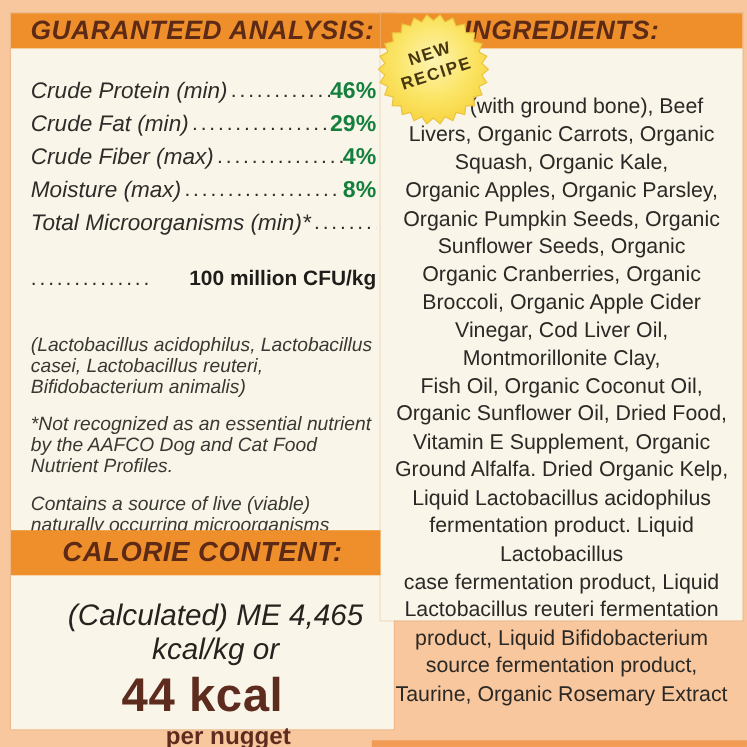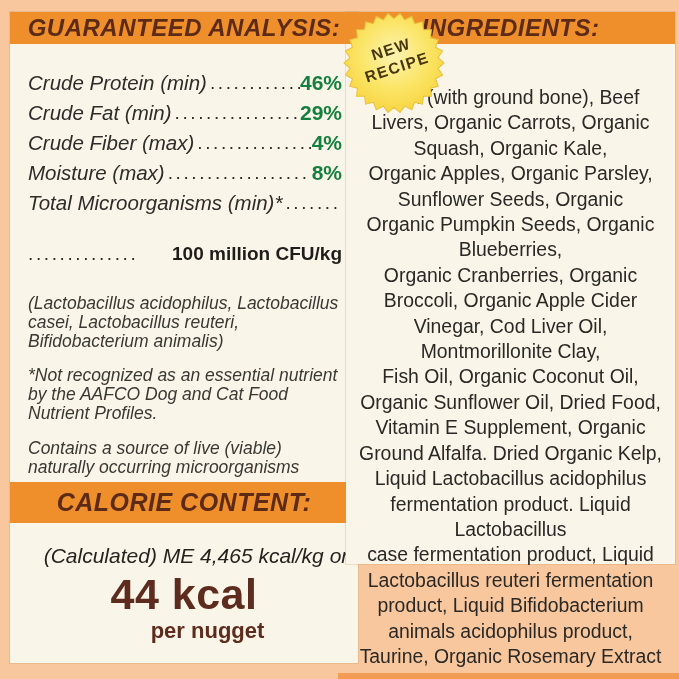--- a/index.html
+++ b/index.html
@@ -34,26 +34,26 @@
   }
   .ga-value{font-weight:bold;font-size:21px;color:#15803d;white-space:nowrap;}
   .cfu-row{display:flex;align-items:baseline;line-height:32px;margin:0 16px 0 18px;}
   .cfu-dots{white-space:nowrap;letter-spacing:2.6px;font-size:19px;color:#2e2c29;}
   .cfu-value{margin-left:auto;font-weight:bold;font-size:19px;color:#1f1d1a;white-space:nowrap;margin-top:20px;}
   
   .note{
     margin:16px 16px 0 18px;font-style:italic;font-size:17.5px;
     line-height:18.8px;color:#3a3833;
   }
-  .note.first{margin-top:24px;}
+  .note.first{margin-top:34px;}
   
   #calorie-band{position:absolute;left:0;right:0;top:470px;height:41px;}
   #calorie-band .band-text{font-size:25px;}
   .cal-block{position:absolute;left:0;right:0;top:532px;text-align:center;}
-  .cal-line{font-style:italic;font-size:21px;color:#26231f;margin-left:24px;}
+  .cal-line{font-style:italic;font-size:27px;color:#26231f;margin-left:24px;}
   .cal-value{
     font-weight:bold;font-size:43px;line-height:1.08;margin-top:3px;
     color:var(--calorie-brown,#5d2c1e);letter-spacing:.5px;
   }
   .cal-unit{font-weight:bold;font-size:22px;color:var(--calorie-brown,#5d2c1e);margin-top:1px;padding-left:47px;}
   
   .ing-list{margin-top:41px;padding:0 6px;text-align:center;}
   .ing-list div{font-size:19.4px;line-height:25.4px;color:#2b2926;white-space:nowrap;}
   
   #badge{position:absolute;left:343px;top:12px;width:102px;height:102px;}
@@ -127,38 +127,37 @@
 
 <div id="right-panel" class="panel">
   <div class="band">
     <span class="band-text">INGREDIENTS:</span>
   </div>
   <div class="ing-list">
       <div>Beef (with ground bone), Beef</div>
       <div>Livers, Organic Carrots, Organic</div>
       <div>Squash, Organic Kale,</div>
       <div>Organic Apples, Organic Parsley,</div>
+      <div>Organic Pumpkin Seeds, Organic</div>
       <div>Sunflower Seeds, Organic</div>
-      <div>Organic Pumpkin Seeds, Organic</div>
-      <div>Blueberries,</div>
       <div>Organic Cranberries, Organic</div>
       <div>Broccoli, Organic Apple Cider</div>
       <div>Vinegar, Cod Liver Oil,</div>
       <div>Montmorillonite Clay,</div>
       <div>Fish Oil, Organic Coconut Oil,</div>
       <div>Organic Sunflower Oil, Dried Food,</div>
       <div>Vitamin E Supplement, Organic</div>
       <div>Ground Alfalfa. Dried Organic Kelp,</div>
       <div>Liquid Lactobacillus acidophilus</div>
       <div>fermentation product. Liquid</div>
       <div>Lactobacillus</div>
       <div>case fermentation product, Liquid</div>
       <div>Lactobacillus reuteri fermentation</div>
       <div>product, Liquid Bifidobacterium</div>
-      <div>animals acidophilus product,</div>
+      <div>source fermentation product,</div>
       <div>Taurine, Organic Rosemary Extract</div>
     </div>
 </div>
 
 <div id="badge">
   <svg viewBox="0 0 100 100">
     <defs>
       <radialGradient id="burst-grad" cx="50%" cy="42%" r="62%">
         <stop offset="0%" stop-color="#fdf3b2"></stop>
         <stop offset="55%" stop-color="#fbe566"></stop>

